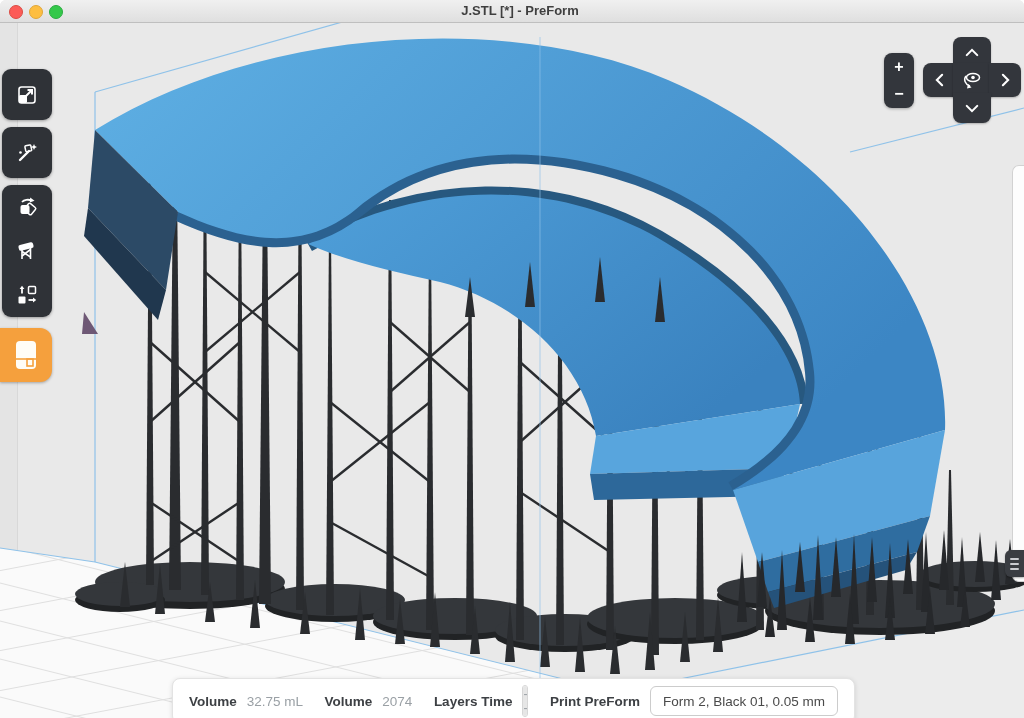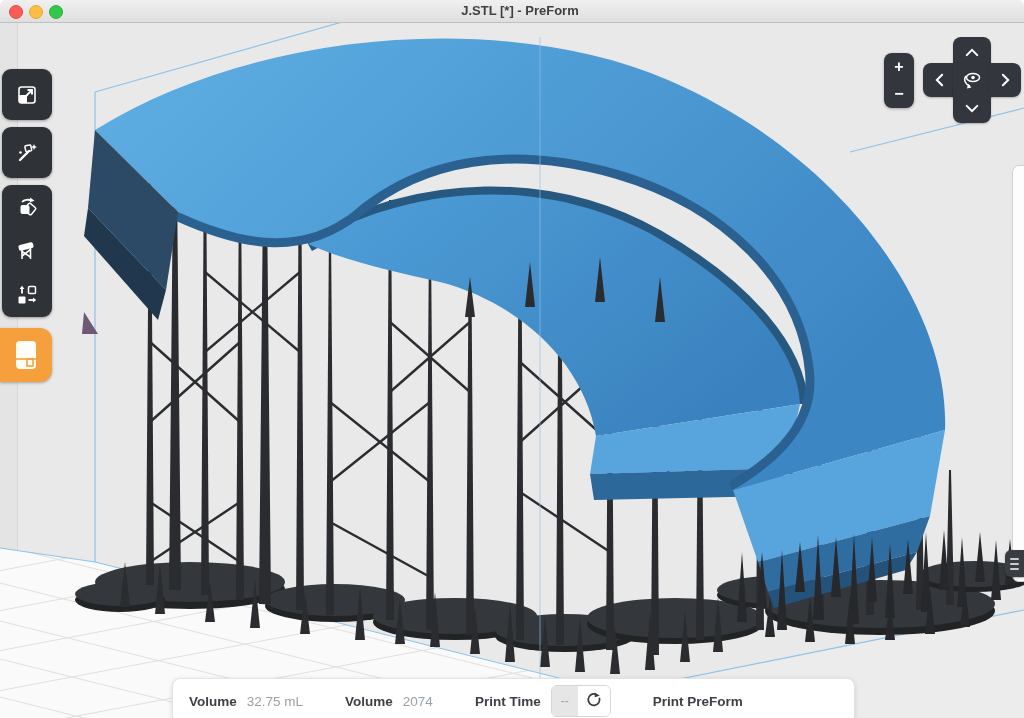--- a/index.html
+++ b/index.html
@@ -357,27 +357,28 @@
       <span class="grip"></span>
     </div>
 
     <div class="statusbar">
       <span class="sb-label">Volume</span>
       <span class="sb-value">32.75 mL</span>
       <span class="sb-gap"></span>
       <span class="sb-label">Volume</span>
       <span class="sb-value">2074</span>
       <span class="sb-gap"></span>
-      <span class="sb-label">Print Time</span>
+      <span class="sb-label">Layers Time</span>
       <span class="pt-control">
         <span class="pt-val">--</span>
         <button class="pt-refresh">
           <svg width="18" height="18" viewBox="0 0 22 22">
             <path d="M17.5,7 A7,7 0 1 1 12.8,2.6" fill="none" stroke="#3a3a3a" stroke-width="2.1"></path>
             <polygon points="12,0.5 18,4.5 11.8,6.5" fill="#3a3a3a"></polygon>
           </svg>
         </button>
       </span>
       <span class="sb-gap"></span>
       <span class="sb-label">Print PreForm</span>
+      <button class="ps-select">Form 2, Black 01, 0.05 mm</button>
     </div>
   </div>
 </div>
 
 </body></html>

